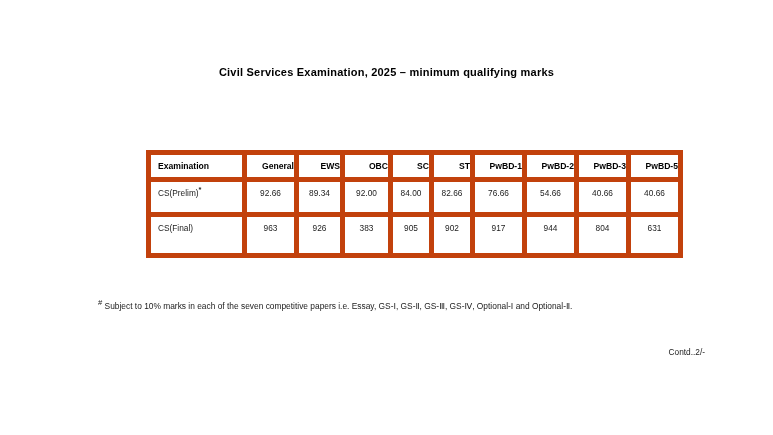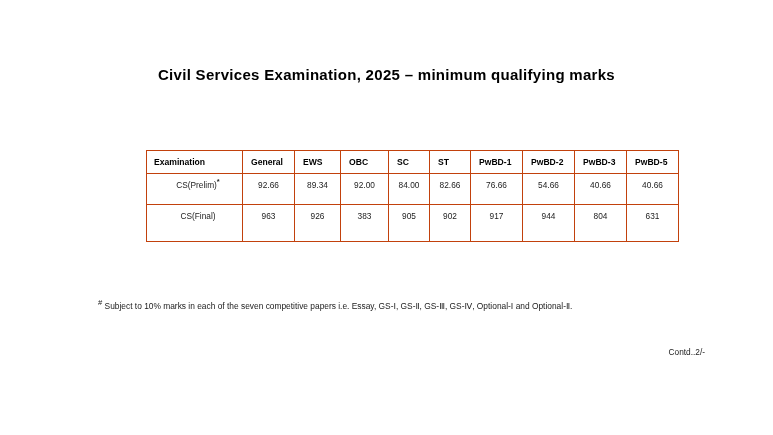--- a/index.html
+++ b/index.html
@@ -20,21 +20,21 @@
     width: 773px;
     height: 435px;
     background: #ffffff;
   }
   .doc-title {
     position: absolute;
     left: 0;
     top: 66px;
     width: 773px;
     text-align: center;
-    font-size: 15px;
+    font-size: 11px;
     font-weight: bold;
     letter-spacing: 0.02em;
     color: #000000;
   }
   .intro {
     position: absolute;
     left: 98px;
     top: 102px;
     width: 583px;
     font-size: 8.6px;
@@ -48,41 +48,41 @@
   }
   table.marks {
     position: absolute;
     left: 146px;
     top: 150px;
     width: 514px;
     border-collapse: collapse;
     table-layout: fixed;
   }
   table.marks td, table.marks th {
-    border: 1px solid #c2410c;
+    border: 5px solid #c2410c;
     font-size: 8.3px;
     padding: 0;
     color: #1b1b1b;
     font-weight: normal;
     background: #ffffff;
   }
   table.marks th {
     font-weight: bold;
     color: #000000;
     text-align: left;
     height: 22px;
     padding-left: 7px;
     font-size: 8.6px;
   }
   table.marks th.num {
-    text-align: left;
+    text-align: right;
     padding-left: 8px;
   }
   table.marks td.label {
-    text-align: center;
+    text-align: left;
     padding-left: 7px;
     vertical-align: top;
     padding-top: 6px;
   }
   table.marks td.val {
     text-align: center;
     vertical-align: top;
     padding-top: 6px;
   }
   tr.r-prelim td { height: 24px; }

